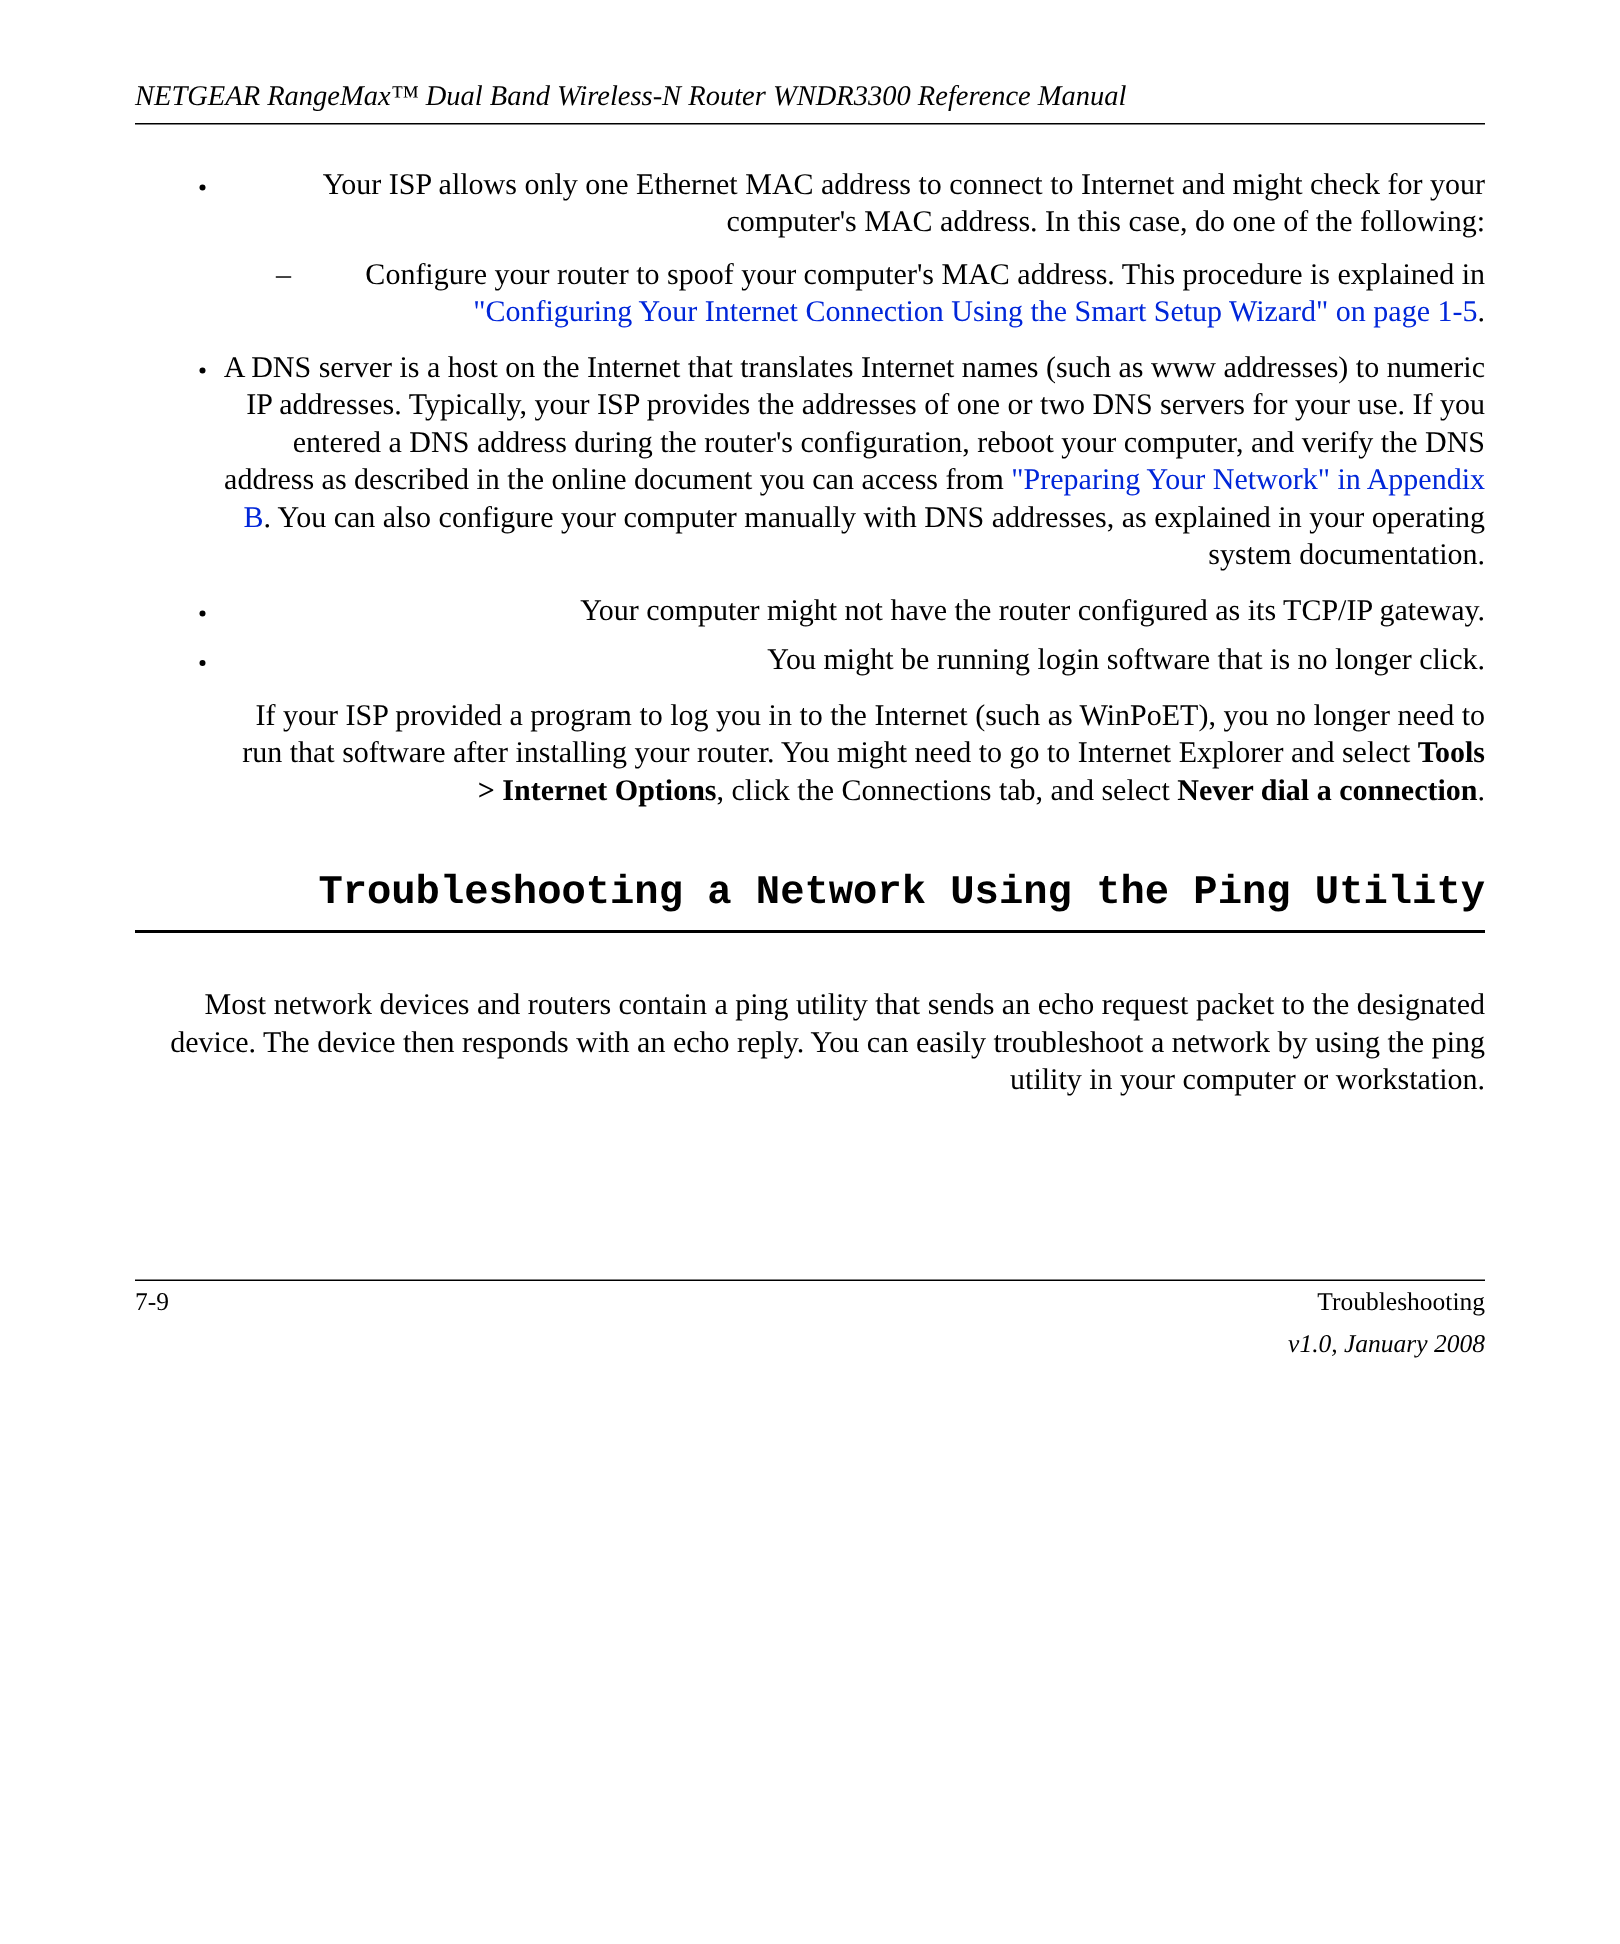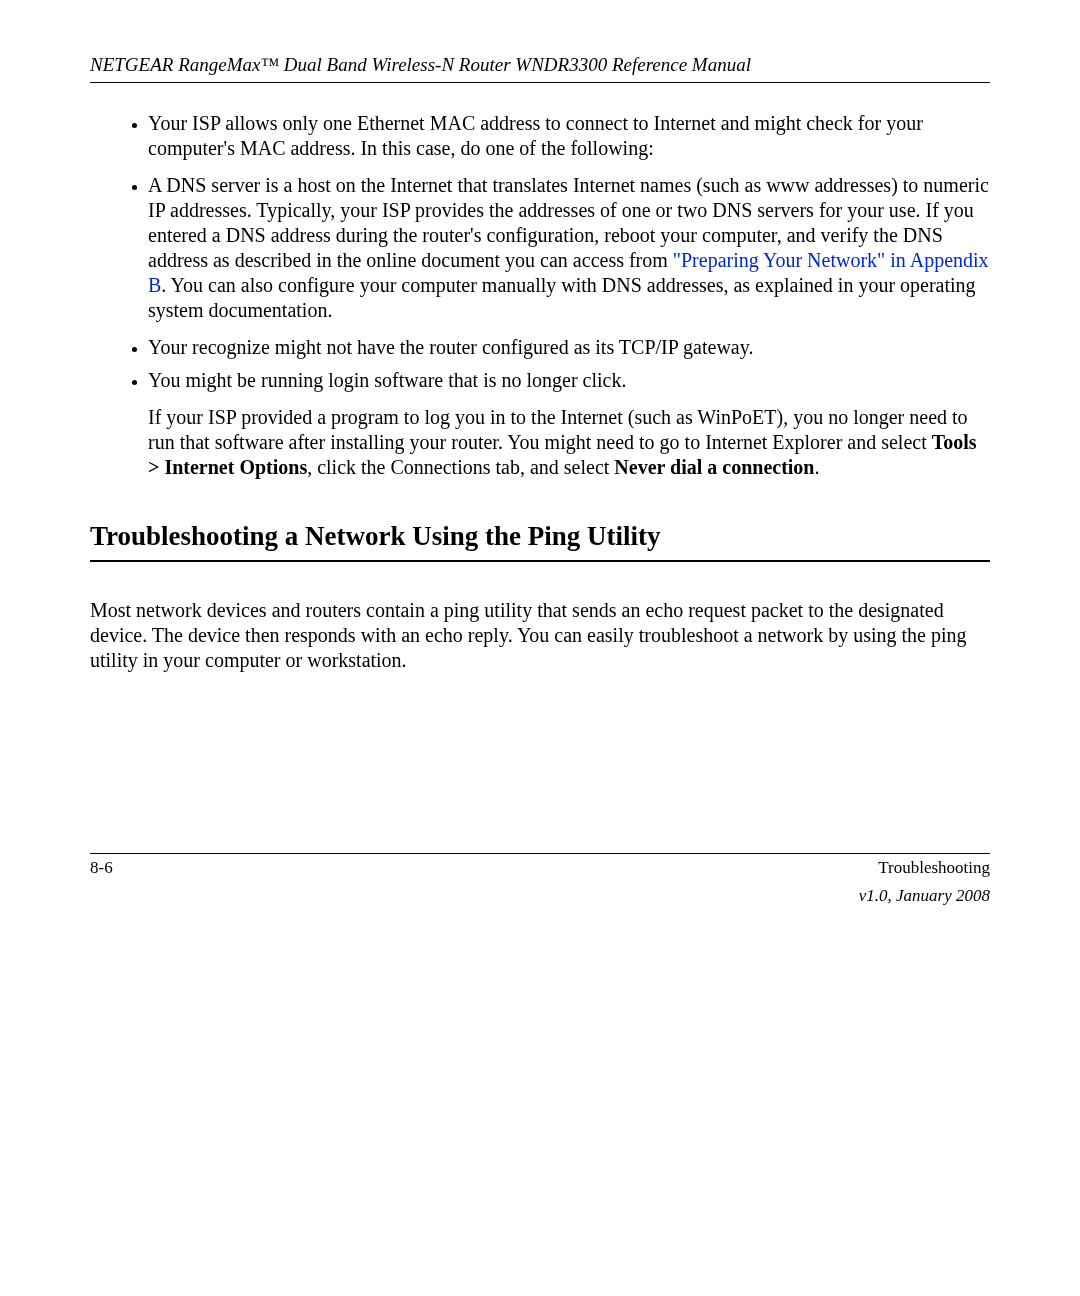--- a/index.html
+++ b/index.html
@@ -19,20 +19,21 @@
   .running-header {
     font-style: italic;
     font-size: 19px;
     padding-bottom: 6px;
     border-bottom: 1.5px solid #000;
     margin-bottom: 28px;
   }
   .body-text {
     font-size: 20px;
     line-height: 1.25;
+    text-align: right;
   }
   ul.outer {
     list-style: disc;
     padding-left: 58px;
     margin: 0 0 10px 0;
   }
   ul.outer > li {
     margin-bottom: 8px;
     padding-left: 0px;
   }
@@ -59,21 +60,21 @@
     margin: 10px 0;
   }
   .indent-para {
     margin: 12px 0 12px 0;
   }
   a.xref {
     color: #0026d9;
     text-decoration: none;
   }
   .section-heading {
-    font-family: Liberation Serif, serif;
+    font-family: Liberation Mono, monospace;
     font-weight: bold;
     font-size: 27px;
     margin-top: 40px;
     padding-bottom: 6px;
     border-bottom: 2px solid #000;
     margin-bottom: 36px;
   }
   .footer {
     position: absolute;
     left: 90px;
@@ -101,49 +102,52 @@
 <div class="page">
 
   <div class="running-header">NETGEAR RangeMax™ Dual Band Wireless-N Router WNDR3300 Reference Manual</div>
 
   <div class="body-text">
 
     <ul class="outer">
       <li>
         <span>Your ISP allows only one Ethernet MAC address to connect to Internet and might check for your computer's MAC address. In this case, do one of the following:</span>
         <ul class="dash">
+          <li>
+            <span>Configure your router to spoof your computer's MAC address. This procedure is explained in </span><a href="#" class="xref">"Configuring Your Internet Connection Using the Smart Setup Wizard" on page 1-5</a><span>.</span>
+          </li>
         </ul>
       </li>
     </ul>
 
 
     <ul class="outer">
       <li>
         <div class="indent-para">
           <span>A DNS server is a host on the Internet that translates Internet names (such as www addresses) to numeric IP addresses. Typically, your ISP provides the addresses of one or two DNS servers for your use. If you entered a DNS address during the router's configuration, reboot your computer, and verify the DNS address as described in the online document you can access from </span><a href="#" class="xref">"Preparing Your Network" in Appendix B</a><span>. You can also configure your computer manually with DNS addresses, as explained in your operating system documentation.</span>
         </div>
       </li>
       <li>
-        <span>Your recognize might not have the router configured as its TCP/IP gateway.</span>
+        <span>Your computer might not have the router configured as its TCP/IP gateway.</span>
       </li>
       <li>
         <span>You might be running login software that is no longer click.</span>
         <div class="indent-para">
           <span>If your ISP provided a program to log you in to the Internet (such as WinPoET), you no longer need to run that software after installing your router. You might need to go to Internet Explorer and select </span><span class="bold">Tools &gt; Internet Options</span><span>, click the Connections tab, and select </span><span class="bold">Never dial a connection</span><span>.</span>
         </div>
       </li>
     </ul>
 
     <div class="section-heading">Troubleshooting a Network Using the Ping Utility</div>
 
     <div class="para">Most network devices and routers contain a ping utility that sends an echo request packet to the designated device. The device then responds with an echo reply. You can easily troubleshoot a network by using the ping utility in your computer or workstation.</div>
 
   </div>
 
   <div class="footer">
     <div class="footer-line">
-      <span>8-6</span>
+      <span>7-9</span>
       <span>Troubleshooting</span>
     </div>
     <div class="footer-version">v1.0, January 2008</div>
   </div>
 
 </div>
 
 </body></html>

